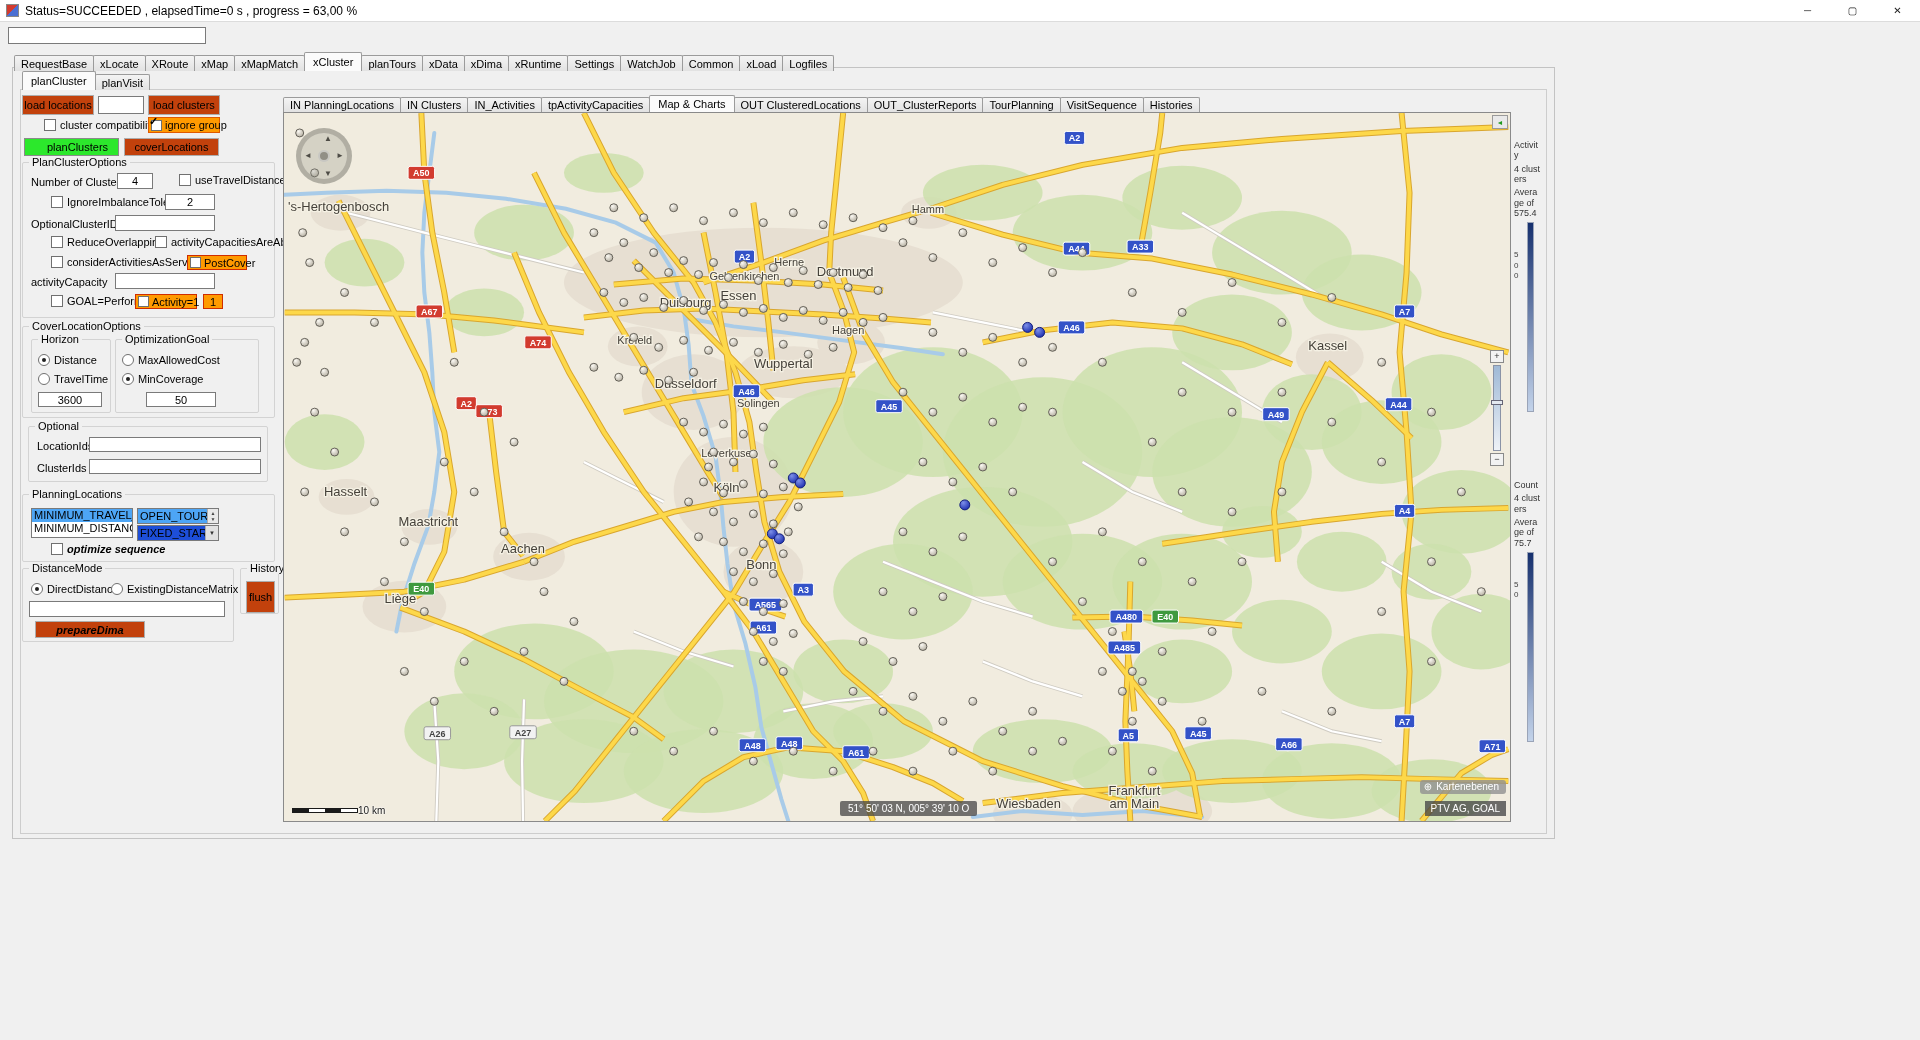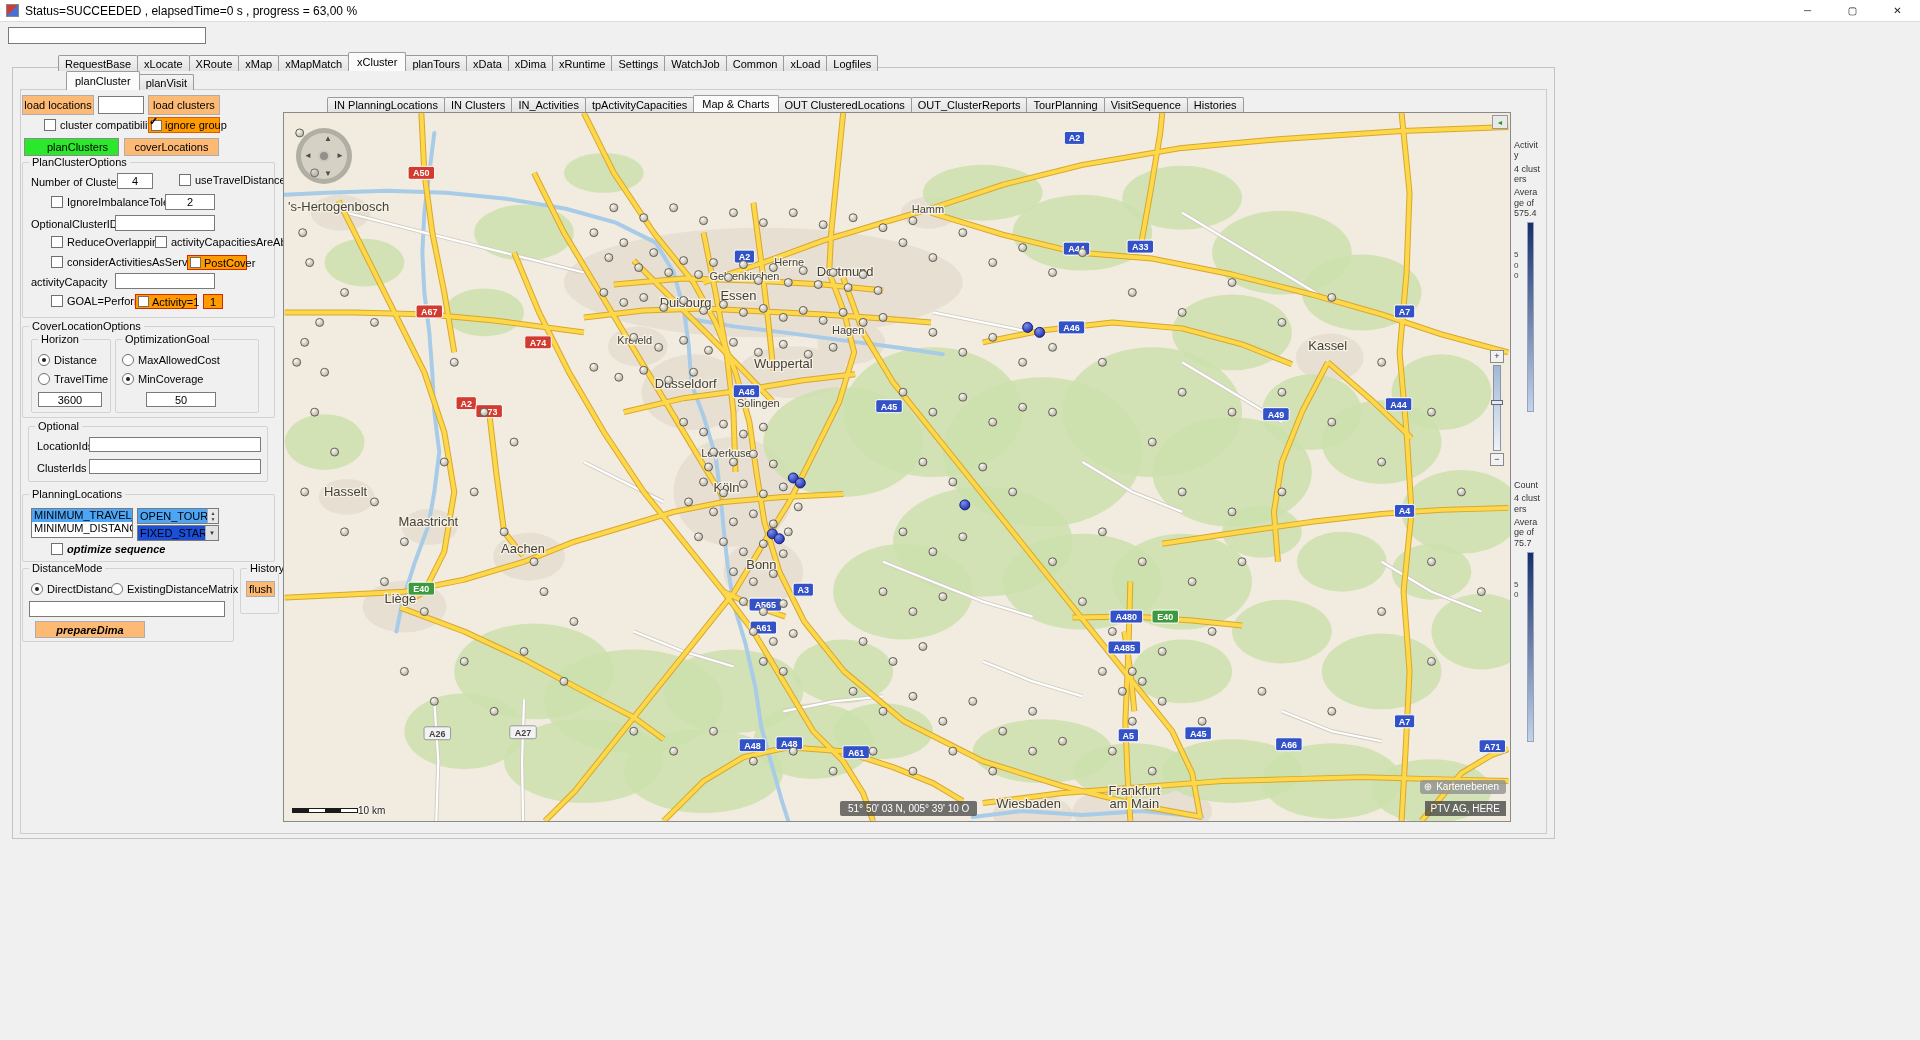--- a/index.html
+++ b/index.html
@@ -10,37 +10,37 @@
 .titlebar{position:absolute;left:0;top:0;width:1920px;height:22px;background:#ffffff;border-bottom:1px solid #dcdcdc;display:flex;align-items:center;}
 .app-icon{width:13px;height:13px;margin:0 6px;background:linear-gradient(135deg,#d23b2f 0 50%,#4a6fd2 50% 100%);border:1px solid #888;}
 .title-text{font-size:12px;}
 .win-controls{margin-left:auto;display:flex;height:22px;}
 .win-btn{width:45px;height:22px;display:flex;align-items:center;justify-content:center;font-size:10px;color:#222;cursor:default;}
 
 
 .top-input{position:absolute;left:8px;top:27px;width:198px;height:17px;border:1px solid #7a7a7a;background:#fff;font-size:11px;padding:0 3px;font-family:inherit;outline:none;}
 
 
-.tabs{position:absolute;display:flex;align-items:flex-end;z-index:5;margin-left:44px;}
+.tabs{position:absolute;display:flex;align-items:flex-end;z-index:5;}
 .tab{height:16px;display:flex;align-items:center;padding:0 6px;border:1px solid #9b9b9b;border-bottom:none;border-radius:2px 2px 0 0;background:linear-gradient(#f4f4f4,#e2e2e2);margin-right:-1px;white-space:nowrap;}
 .tab.selected{height:19px;background:#fbfbfb;position:relative;z-index:6;padding:0 8px;}
 #main-tabs{left:14px;top:52px;}
 #sub-tabs{left:22px;top:71px;}
 #map-tabs{left:283px;top:95px;}
 #map-tabs .tab{height:15px;}
 #map-tabs .tab.selected{height:17px;}
 
 
 .page-outer{position:absolute;left:12px;top:67px;width:1543px;height:772px;border:1px solid #c3c3c3;background:#f0f0f0;}
 .page-inner{position:absolute;left:20px;top:89px;width:1527px;height:745px;border:1px solid #cdcdcd;background:#f0f0f0;}
 
 
 .left-panel{position:absolute;left:22px;top:95px;width:255px;height:552px;}
 .left-panel *{position:absolute;}
-.btn{display:flex;align-items:center;justify-content:center;background:#fdba74;border:1px solid #adadad;white-space:nowrap;cursor:default;}
+.btn{display:flex;align-items:center;justify-content:center;background:#c2410c;border:1px solid #adadad;white-space:nowrap;cursor:default;}
 .btn.green{background:#2ce82c;border-color:#8a8a8a;padding-left:12px;}
 .bolditalic{font-weight:bold;font-style:italic;}
 .lbl{white-space:nowrap;position:absolute;}
 .field{background:#fff;border:1px solid #7a7a7a;font-size:11px;padding:0 3px;font-family:inherit;outline:none;}
 .field.center{text-align:center;}
 .cb{display:flex;align-items:center;gap:4px;white-space:nowrap;margin-left:20px;}
 .cb > *{position:static;}
 .cbx{width:12px;height:12px;background:#fff;border:1px solid #707070;position:relative;flex:none;}
 .cbx span{position:absolute;left:0px;top:-3px;font-size:11px;font-weight:bold;}
 .radio{display:flex;align-items:center;gap:4px;white-space:nowrap;}
@@ -273,21 +273,21 @@
     <div class="radio" style="left:88px;top:14px">
       <span class="rdot"></span>
         <span>ExistingDistanceMatrix</span>
     </div>
     <input class="field" style="left: 6px; top: 32px; width: 196px; height: 16px;" value="">
     <div class="btn bolditalic" style="left:12px;top:52px;width:110px;height:17px">prepareDima</div>
   </div>
 
   <div class="group" style="left:218px;top:473px;width:39px;height:46px">
     <span class="gtitle">History</span>
-    <div class="btn" style="left:5px;top:12px;width:29px;height:16px">flush</div>
+    <div class="btn" style="left:5px;top:12px;width:29px;height:32px">flush</div>
   </div>
 </div>
 
 <div class="tabs" id="map-tabs">
     <div class="tab">IN PlanningLocations</div>
     <div class="tab">IN Clusters</div>
     <div class="tab">IN_Activities</div>
     <div class="tab">tpActivityCapacities</div>
     <div class="tab selected">Map &amp; Charts</div>
     <div class="tab">OUT ClusteredLocations</div>
@@ -815,21 +815,21 @@
         <span class="seg w"></span>
     </span>
     <span class="sc-lbl">10 km</span>
   </div>
 
   <div class="coords">51° 50' 03 N, 005° 39' 10 O</div>
   <div class="layers-btn">
     <span class="layers-ico">⊕</span>
     <span>Kartenebenen</span>
   </div>
-  <div class="attrib">PTV AG, HERE</div>
+  <div class="attrib">PTV AG, GOAL</div>
 </div>
 
 <div class="legend-col">
   <div class="legend-block" style="top:28px">
     <div class="legend-text">Activity</div>
     <div class="legend-text">4 clusters</div>
     <div class="legend-text">Average of 575.4</div>
     <div class="legend-bar-wrap">
       <div class="legend-tick">500</div>
       <div class="legend-bar"></div>

